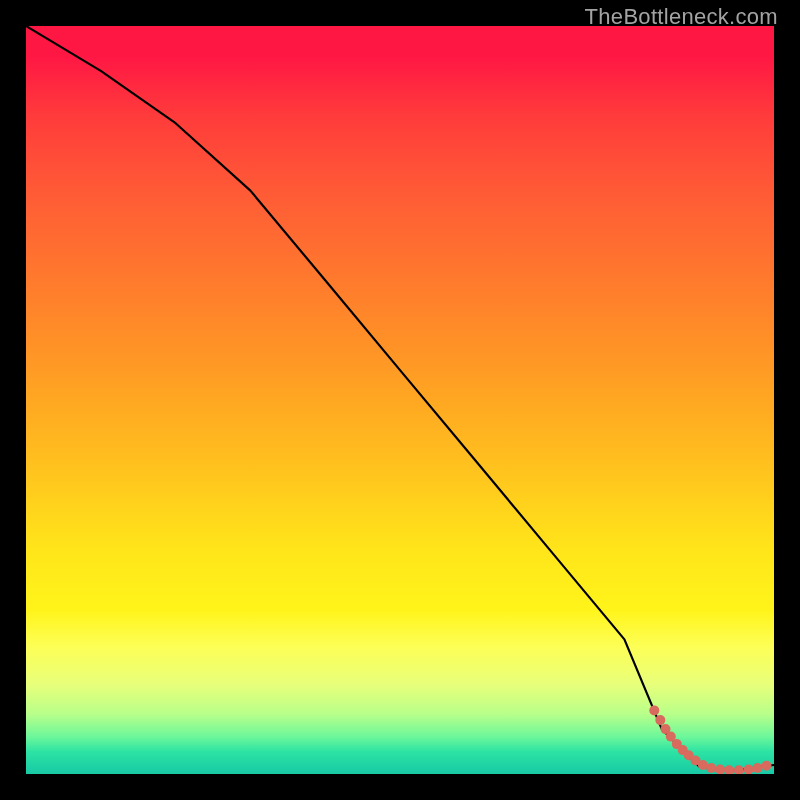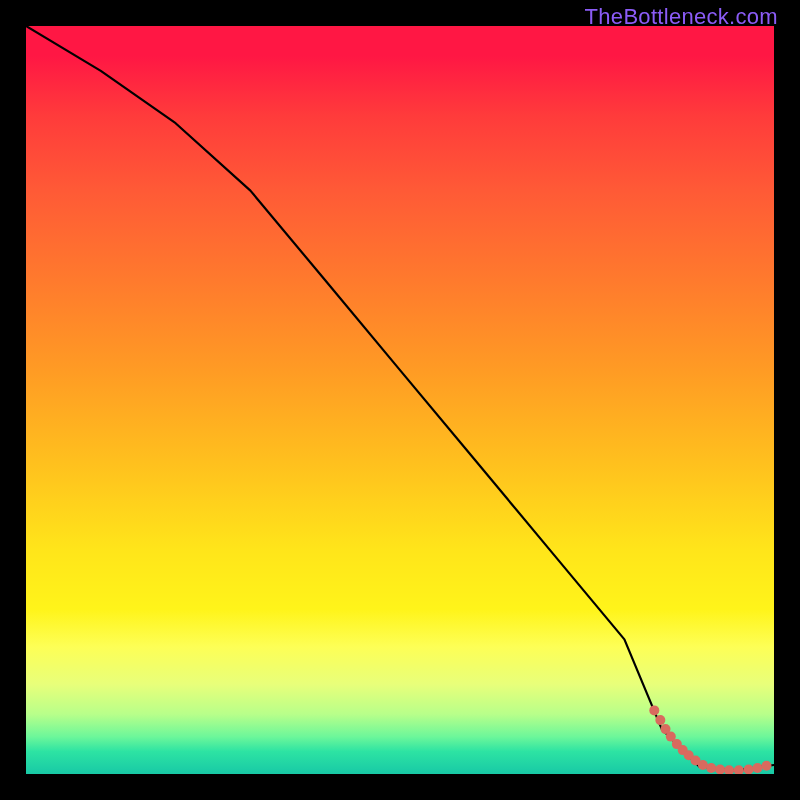--- a/index.html
+++ b/index.html
@@ -8,21 +8,21 @@
     height: 800px;
     background: #000;
     position: relative;
     font-family: Arial, Helvetica, sans-serif;
     overflow: hidden;
   }
   .watermark {
     position: absolute;
     top: 4px;
     right: 22px;
-    color: #8b5cf6;
+    color: #a3a3a3;
     font-size: 22px;
     font-weight: 500;
     letter-spacing: 0.3px;
     z-index: 3;
   }
   .plotframe {
     position: absolute;
     top: 26px;
     left: 26px;
     width: 748px;

